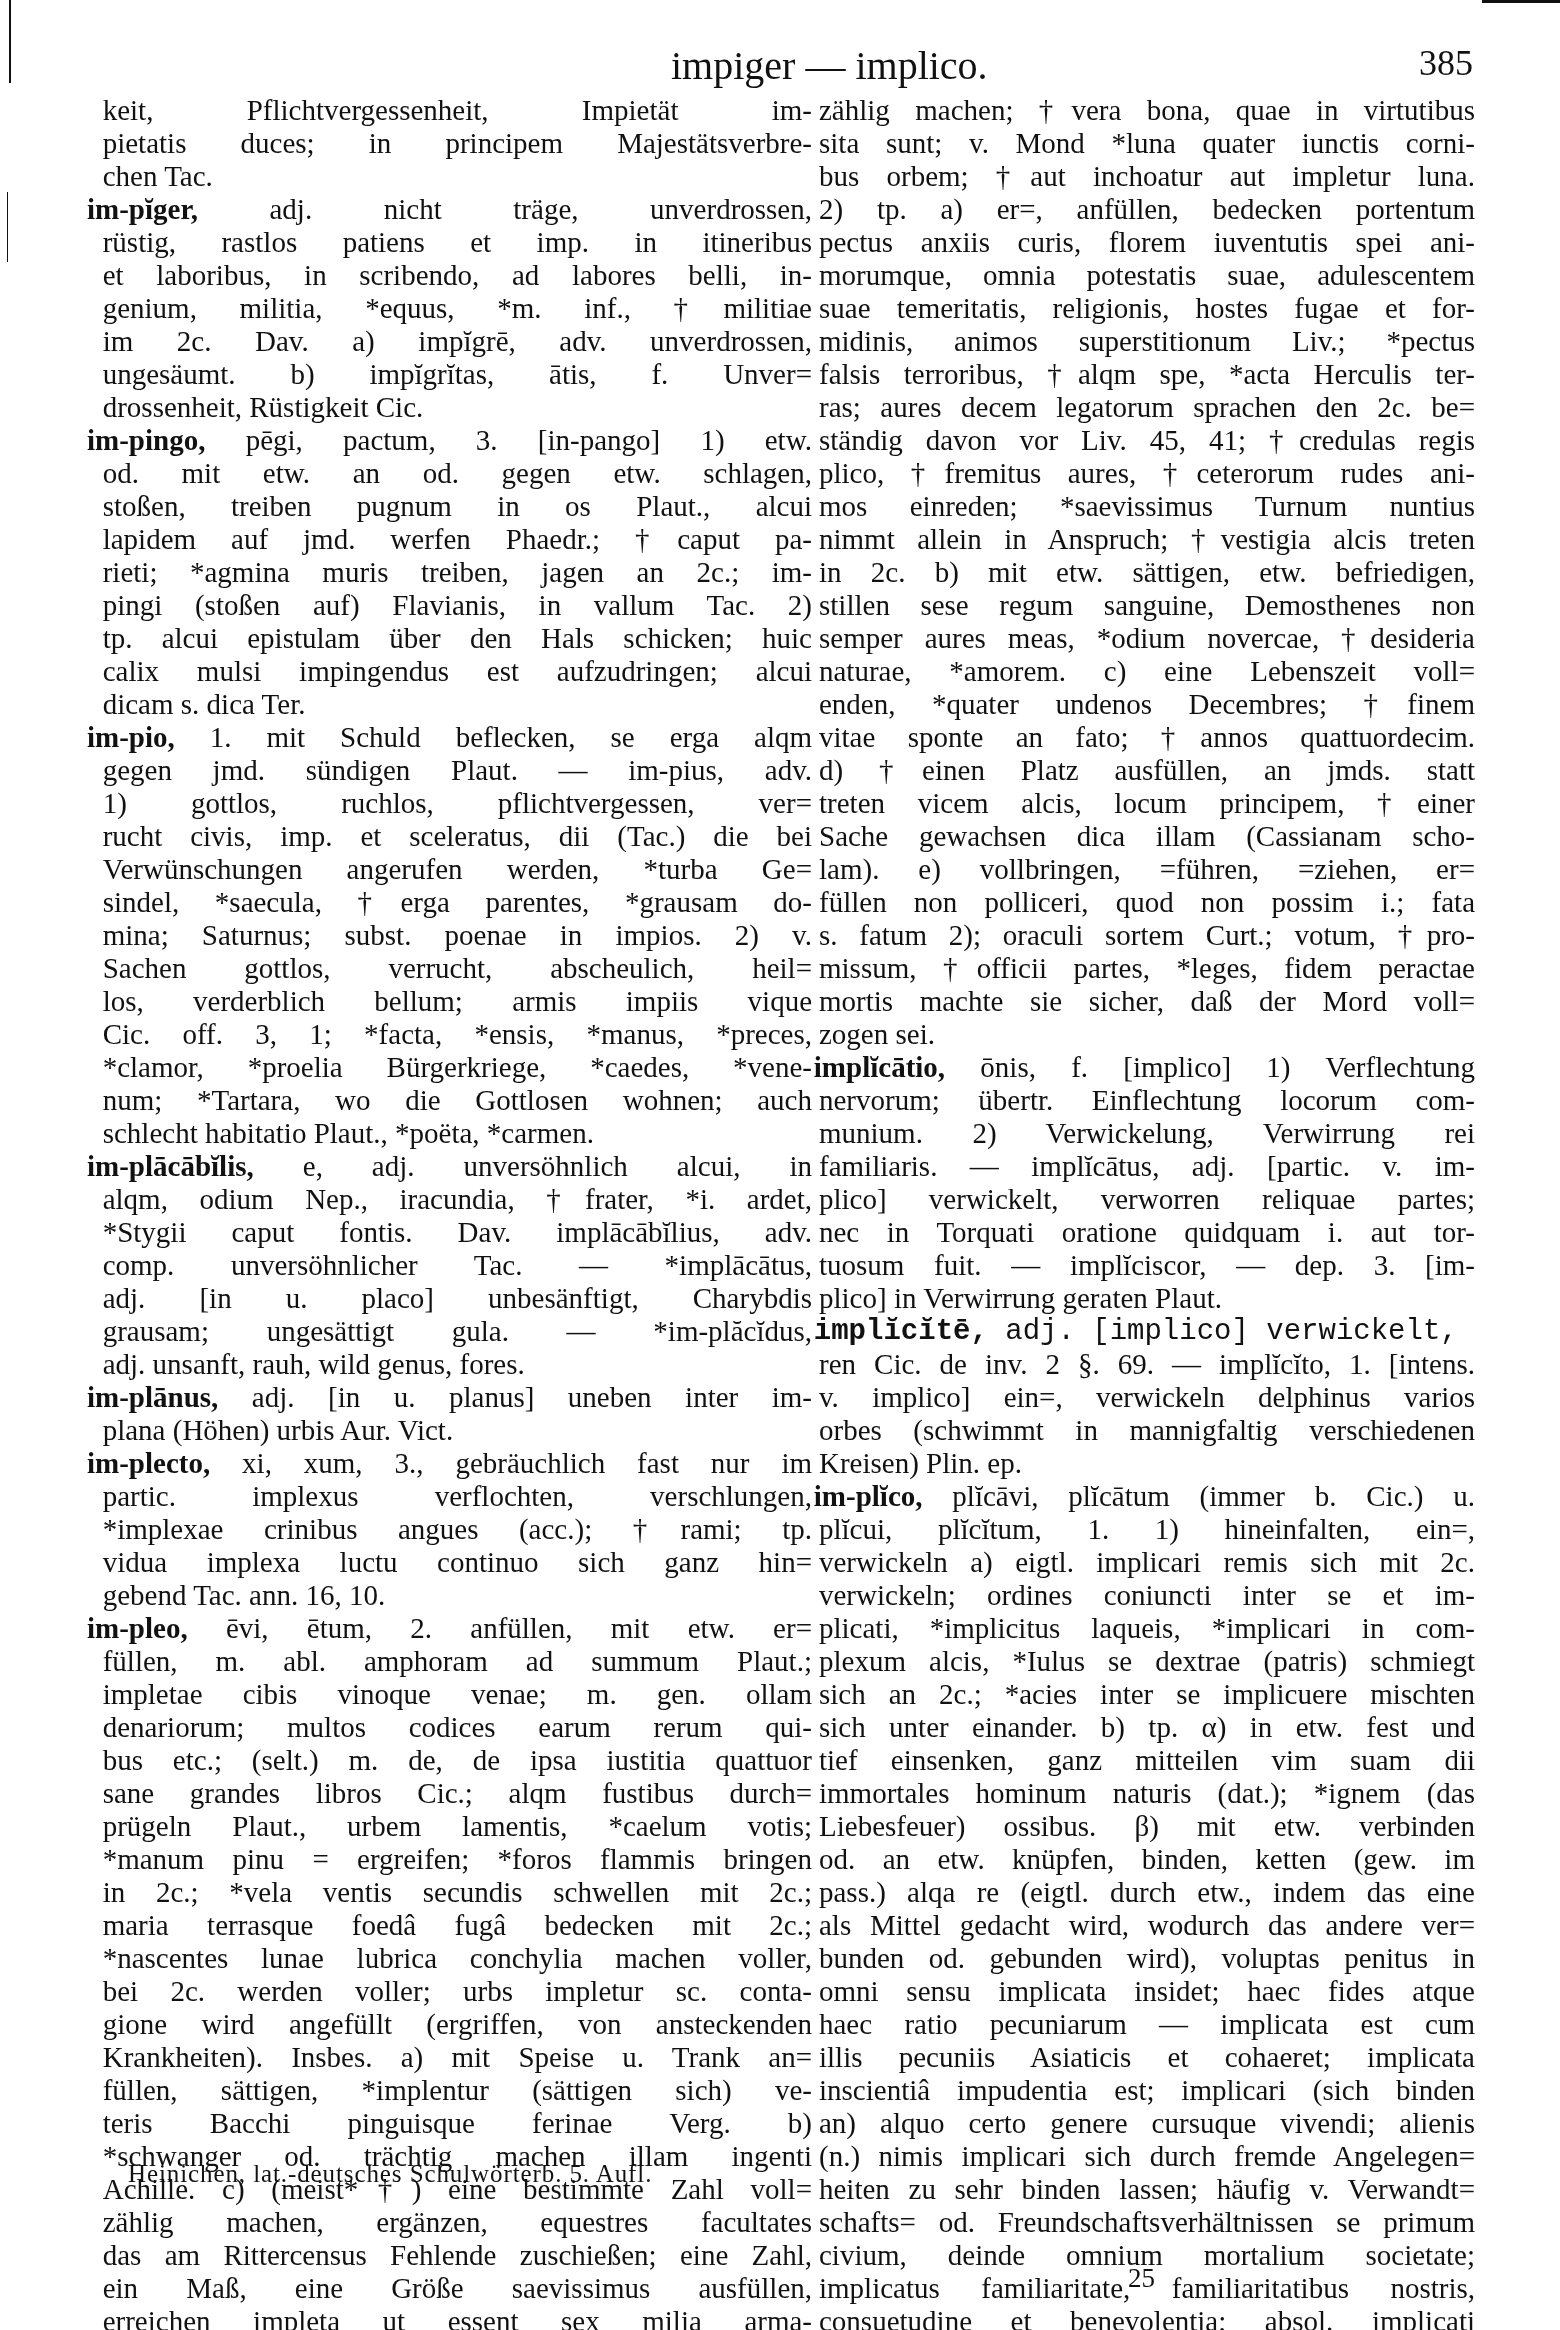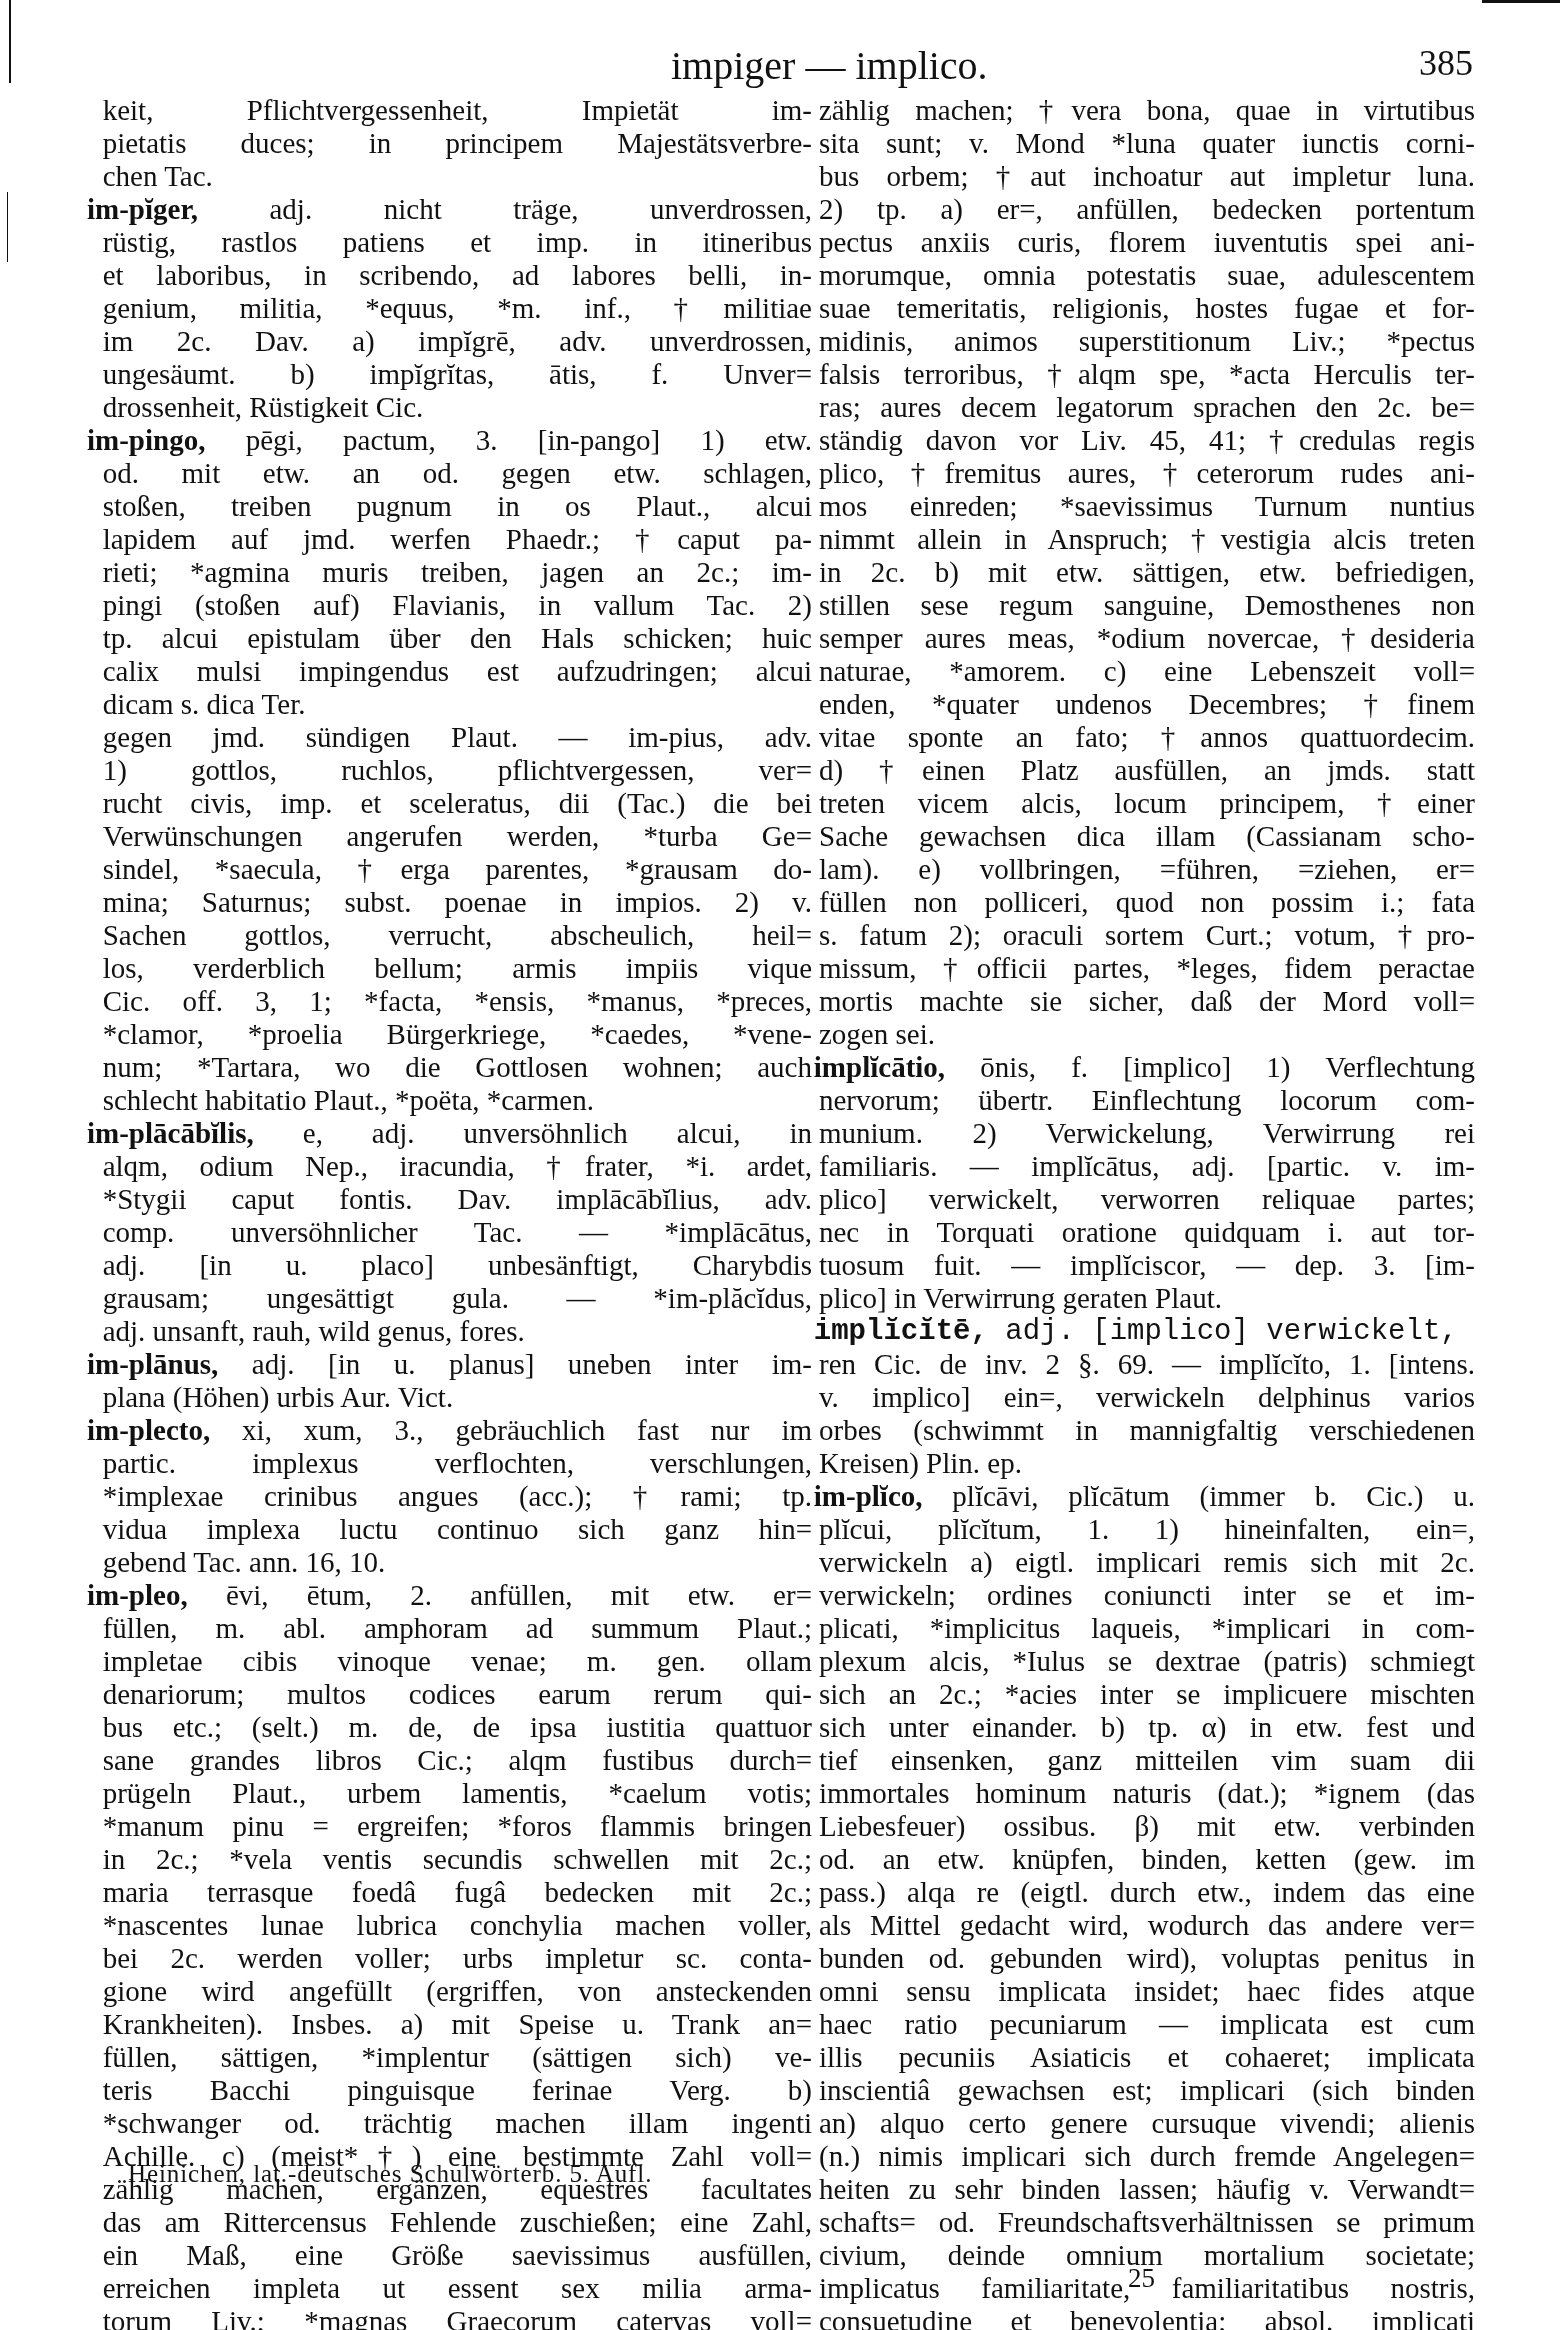--- a/index.html
+++ b/index.html
@@ -45,20 +45,21 @@
     <div class="line ind last">drossenheit, Rüstigkeit Cic.</div>
     <div class="line"><span class="hw">im-pingo,</span> pēgi, pactum, 3. [in-pango] 1) etw.</div>
     <div class="line ind">od. mit etw. an od. gegen etw. schlagen,</div>
     <div class="line ind">stoßen, treiben pugnum in os Plaut., alcui</div>
     <div class="line ind">lapidem auf jmd. werfen Phaedr.; †caput pa-</div>
     <div class="line ind">rieti; *agmina muris treiben, jagen an 2c.; im-</div>
     <div class="line ind">pingi (stoßen auf) Flavianis, in vallum Tac. 2)</div>
     <div class="line ind">tp. alcui epistulam über den Hals schicken; huic</div>
     <div class="line ind">calix mulsi impingendus est aufzudringen; alcui</div>
     <div class="line ind last">dicam s. dica Ter.</div>
+    <div class="line"><span class="hw">im-pio,</span> 1. mit Schuld beflecken, se erga alqm</div>
     <div class="line ind">gegen jmd. sündigen Plaut. — im-pius, adv.</div>
     <div class="line ind">1) gottlos, ruchlos, pflichtvergessen, ver=</div>
     <div class="line ind">rucht civis, imp. et sceleratus, dii (Tac.) die bei</div>
     <div class="line ind">Verwünschungen angerufen werden, *turba Ge=</div>
     <div class="line ind">sindel, *saecula, †erga parentes, *grausam do-</div>
     <div class="line ind">mina; Saturnus; subst. poenae in impios. 2) v.</div>
     <div class="line ind">Sachen gottlos, verrucht, abscheulich, heil=</div>
     <div class="line ind">los, verderblich bellum; armis impiis vique</div>
     <div class="line ind">Cic. off. 3, 1; *facta, *ensis, *manus, *preces,</div>
     <div class="line ind">*clamor, *proelia Bürgerkriege, *caedes, *vene-</div>
@@ -156,21 +157,21 @@
     <div class="line">tief einsenken, ganz mitteilen vim suam dii</div>
     <div class="line">immortales hominum naturis (dat.); *ignem (das</div>
     <div class="line">Liebesfeuer) ossibus. β) mit etw. verbinden</div>
     <div class="line">od. an etw. knüpfen, binden, ketten (gew. im</div>
     <div class="line">pass.) alqa re (eigtl. durch etw., indem das eine</div>
     <div class="line">als Mittel gedacht wird, wodurch das andere ver=</div>
     <div class="line">bunden od. gebunden wird), voluptas penitus in</div>
     <div class="line">omni sensu implicata insidet; haec fides atque</div>
     <div class="line">haec ratio pecuniarum — implicata est cum</div>
     <div class="line">illis pecuniis Asiaticis et cohaeret; implicata</div>
-    <div class="line">inscientiâ gewachsen est; implicari (sich binden</div>
+    <div class="line">inscientiâ impudentia est; implicari (sich binden</div>
     <div class="line">an) alquo certo genere cursuque vivendi; alienis</div>
     <div class="line">(n.) nimis implicari sich durch fremde Angelegen=</div>
     <div class="line">heiten zu sehr binden lassen; häufig v. Verwandt=</div>
     <div class="line">schafts= od. Freundschaftsverhältnissen se primum</div>
     <div class="line">civium, deinde omnium mortalium societate;</div>
     <div class="line">implicatus familiaritate, familiaritatibus nostris,</div>
     <div class="line">consuetudine et benevolentia; absol. implicati</div>
     <div class="line">ultro et citro vel usu vel officiis = familiari-</div>
   </div>
 

